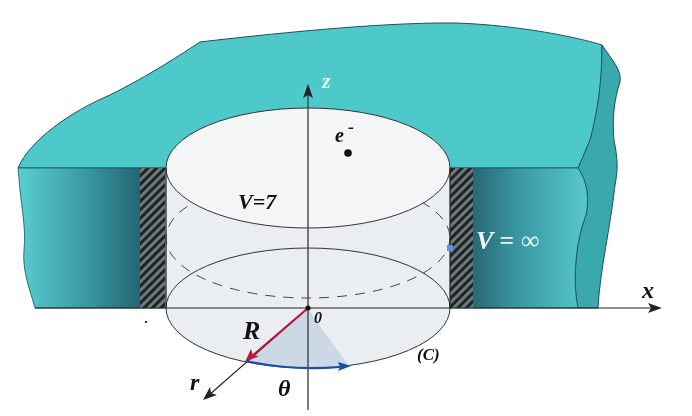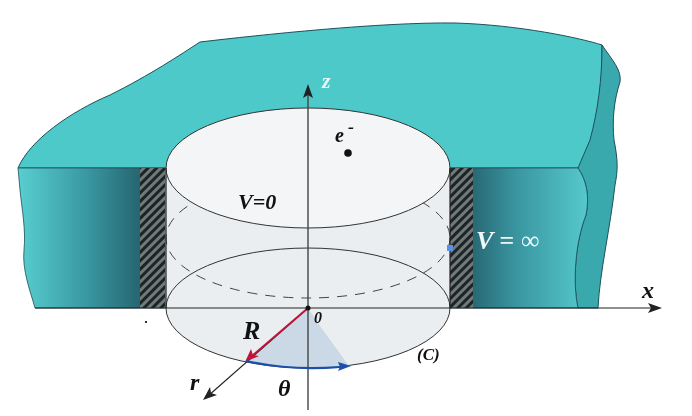--- a/index.html
+++ b/index.html
@@ -75,21 +75,21 @@
     <circle cx="348" cy="153" r="3.8" fill="#111"></circle>
 
     <rect x="447" y="245" width="6" height="6" fill="#5b8fe8"></rect>
 
     <rect x="145" y="321" width="2" height="2" fill="#333"></rect>
   </svg>
 
   <span class="lbl" style="left:322px;top:70px;font-size:22px;color:#e6f7f7;">z</span>
   <span class="lbl" style="left:335px;top:125px;font-size:20px;color:#111;">e</span>
   <span class="lbl" style="left:348px;top:118px;font-size:18px;color:#111;">-</span>
-  <span class="lbl" style="left:238px;top:191px;font-size:22px;color:#111;">V=0</span>
+  <span class="lbl" style="left:238px;top:191px;font-size:22px;color:#111;">V=7</span>
   <span class="lbl" style="left:476px;top:228px;font-size:26px;color:#eef8f8;font-weight:bold;">V = ∞</span>
   <span class="lbl" style="left:642px;top:278px;font-size:24px;color:#111;">x</span>
   <span class="lbl" style="left:314px;top:310px;font-size:16px;color:#111;">0</span>
   <span class="lbl" style="left:243px;top:318px;font-size:26px;color:#111;">R</span>
   <span class="lbl" style="left:417px;top:346px;font-size:17px;color:#111;">(C)</span>
   <span class="lbl" style="left:190px;top:370px;font-size:24px;color:#111;">r</span>
   <span class="lbl" style="left:278px;top:376px;font-size:24px;color:#111;">θ</span>
 </div>
 
 </body></html>

